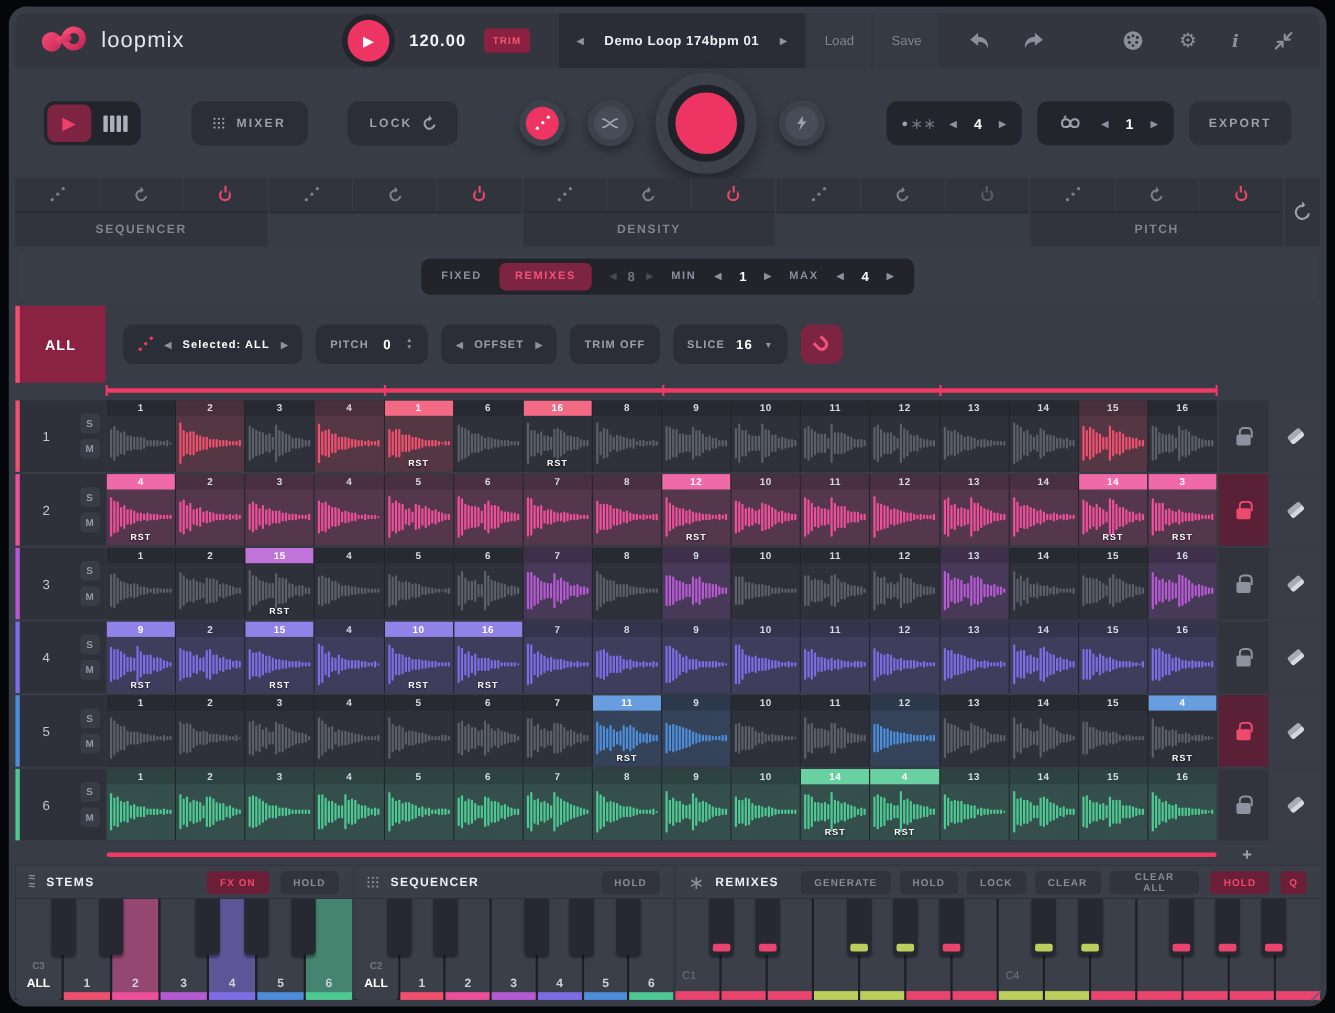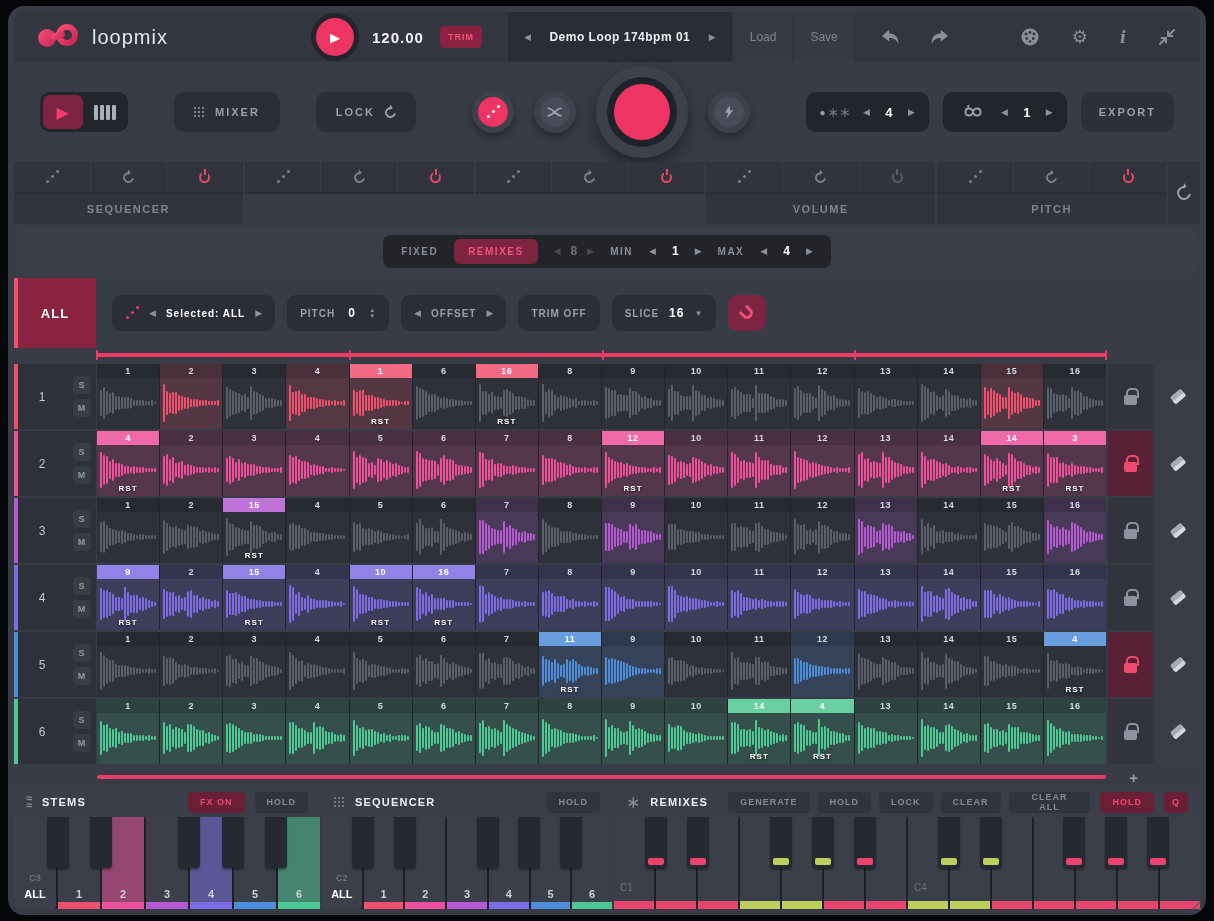--- a/index.html
+++ b/index.html
@@ -331,34 +331,34 @@
             <span class="tcell">
               <span class="ic-dots"></span>
             </span>
             <span class="tcell">
               <span class="ic-refresh"></span>
             </span>
             <span class="tcell">
               <span class="ic-power on"></span>
             </span>
           </div>
+          <div class="tablabel">DENSITY</div>
         </div>
         <div class="tab">
           <div class="tabicons">
             <span class="tcell">
               <span class="ic-dots"></span>
             </span>
             <span class="tcell">
               <span class="ic-refresh"></span>
             </span>
             <span class="tcell">
               <span class="ic-power off"></span>
             </span>
           </div>
-          <div class="tablabel">VOLUME</div>
         </div>
         <div class="tab">
           <div class="tabicons">
             <span class="tcell">
               <span class="ic-dots"></span>
             </span>
             <span class="tcell">
               <span class="ic-refresh"></span>
             </span>
             <span class="tcell">

